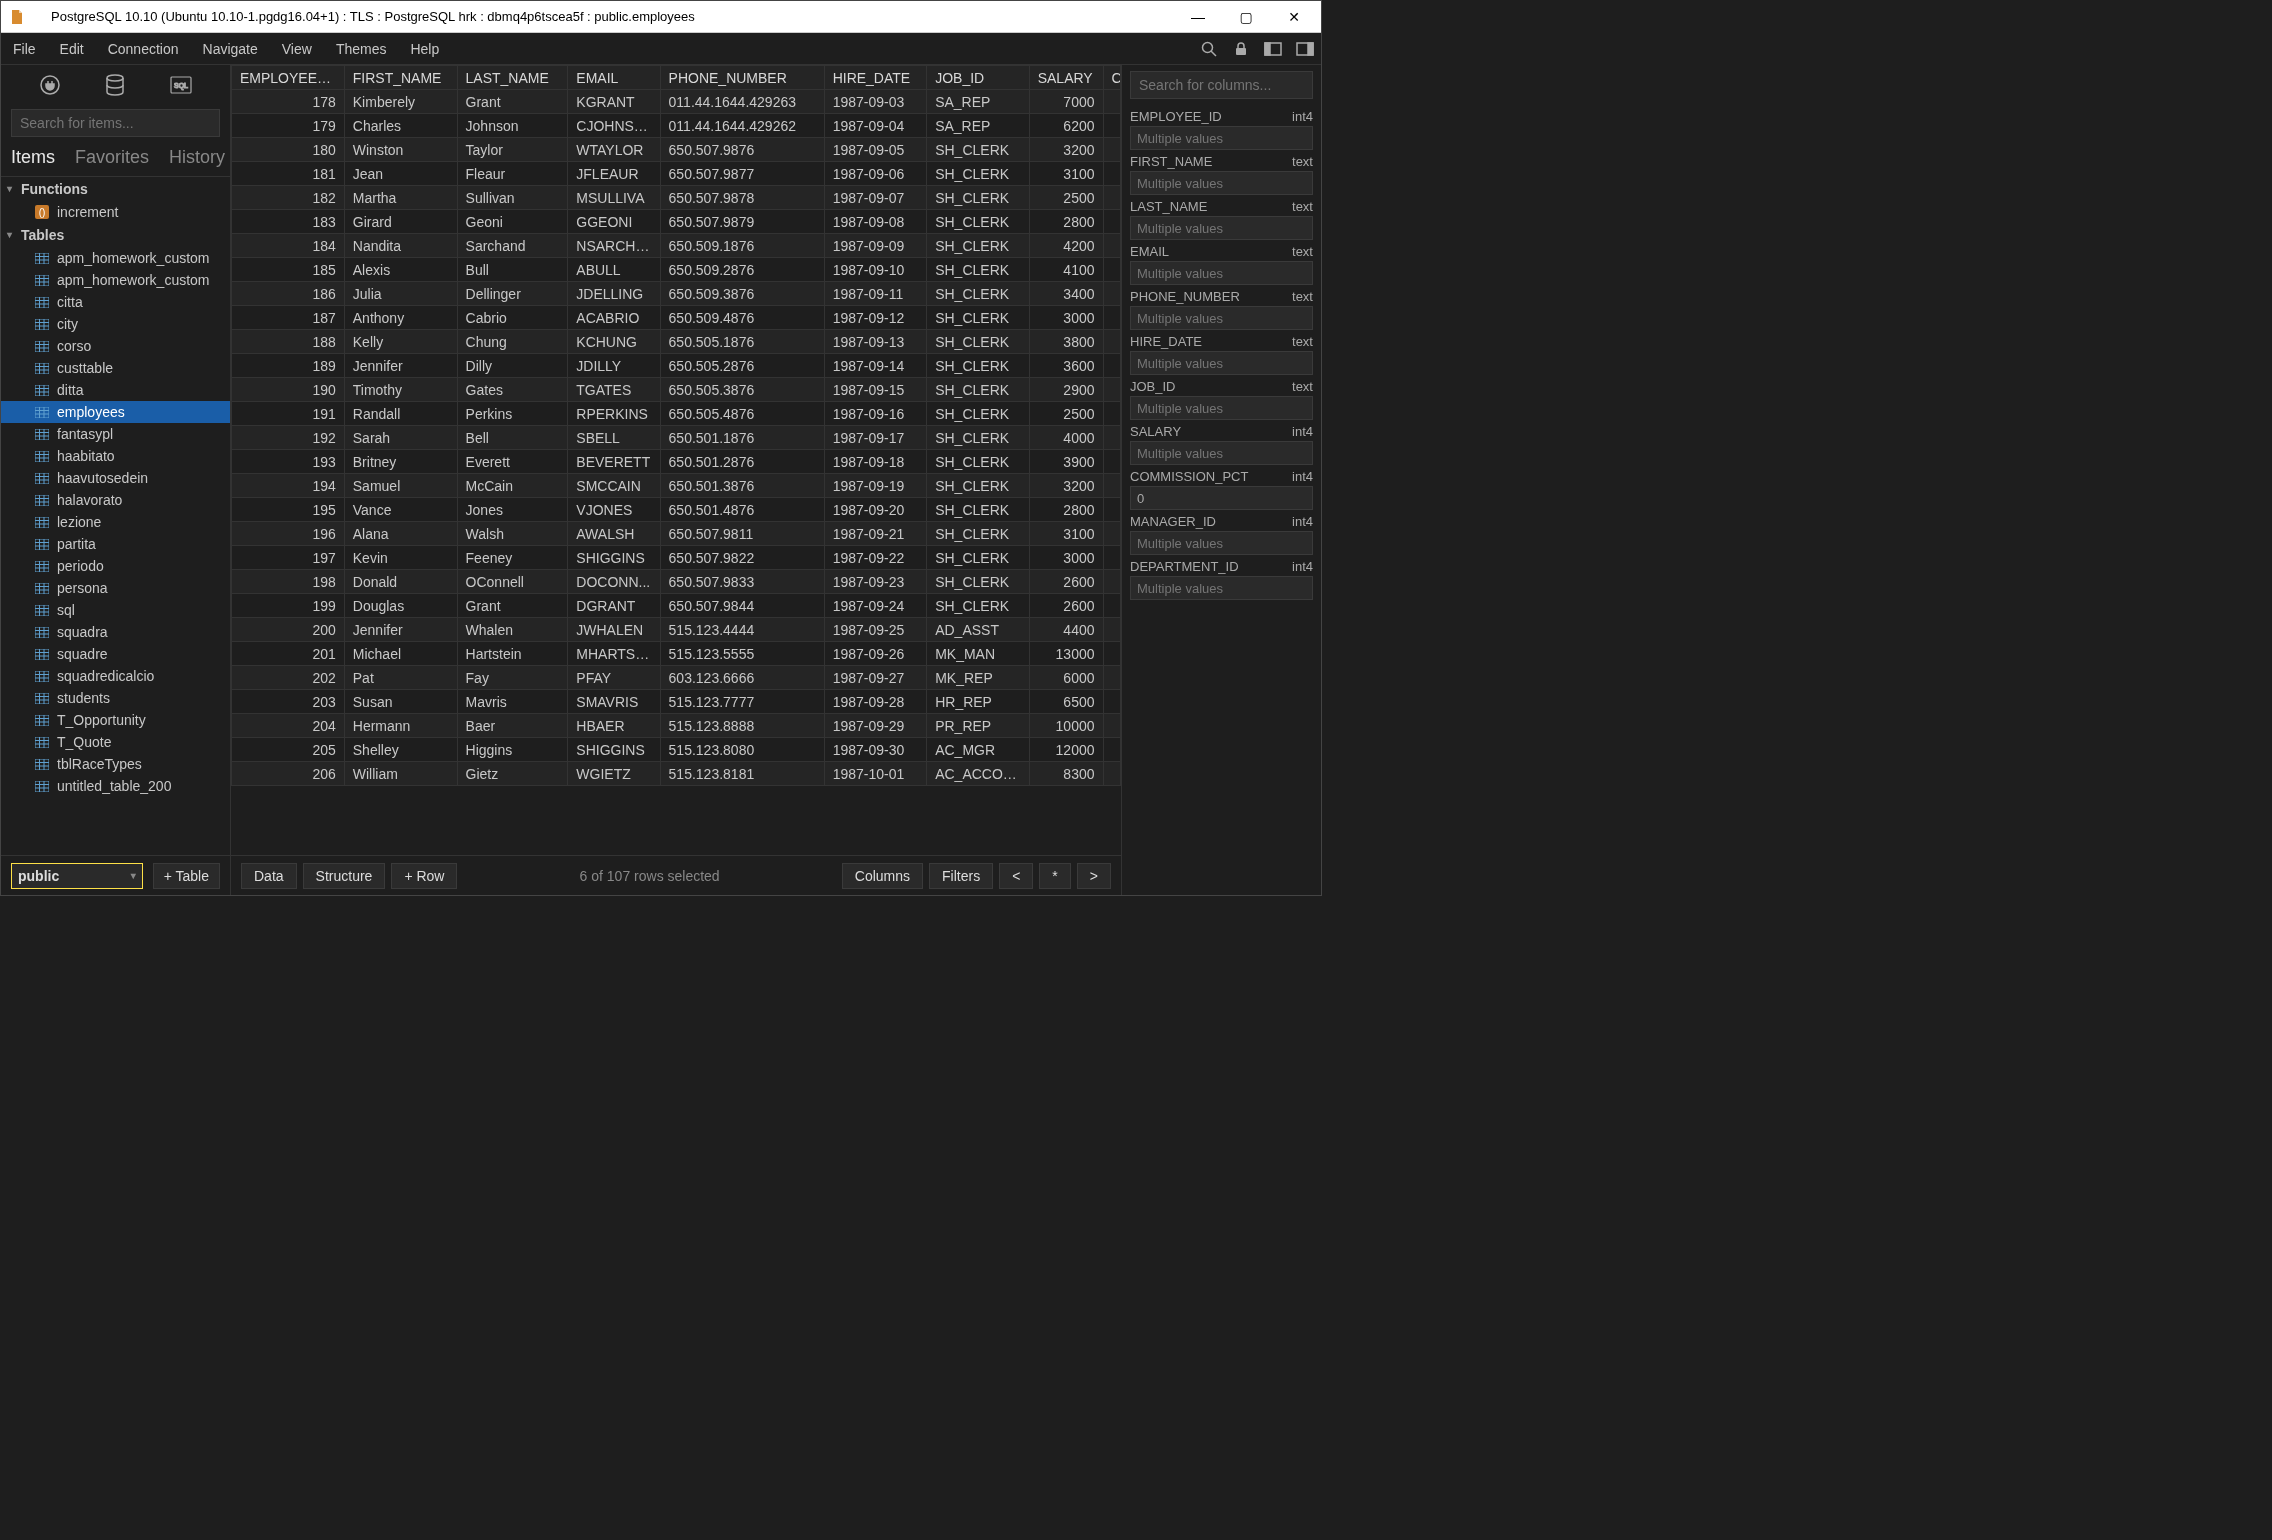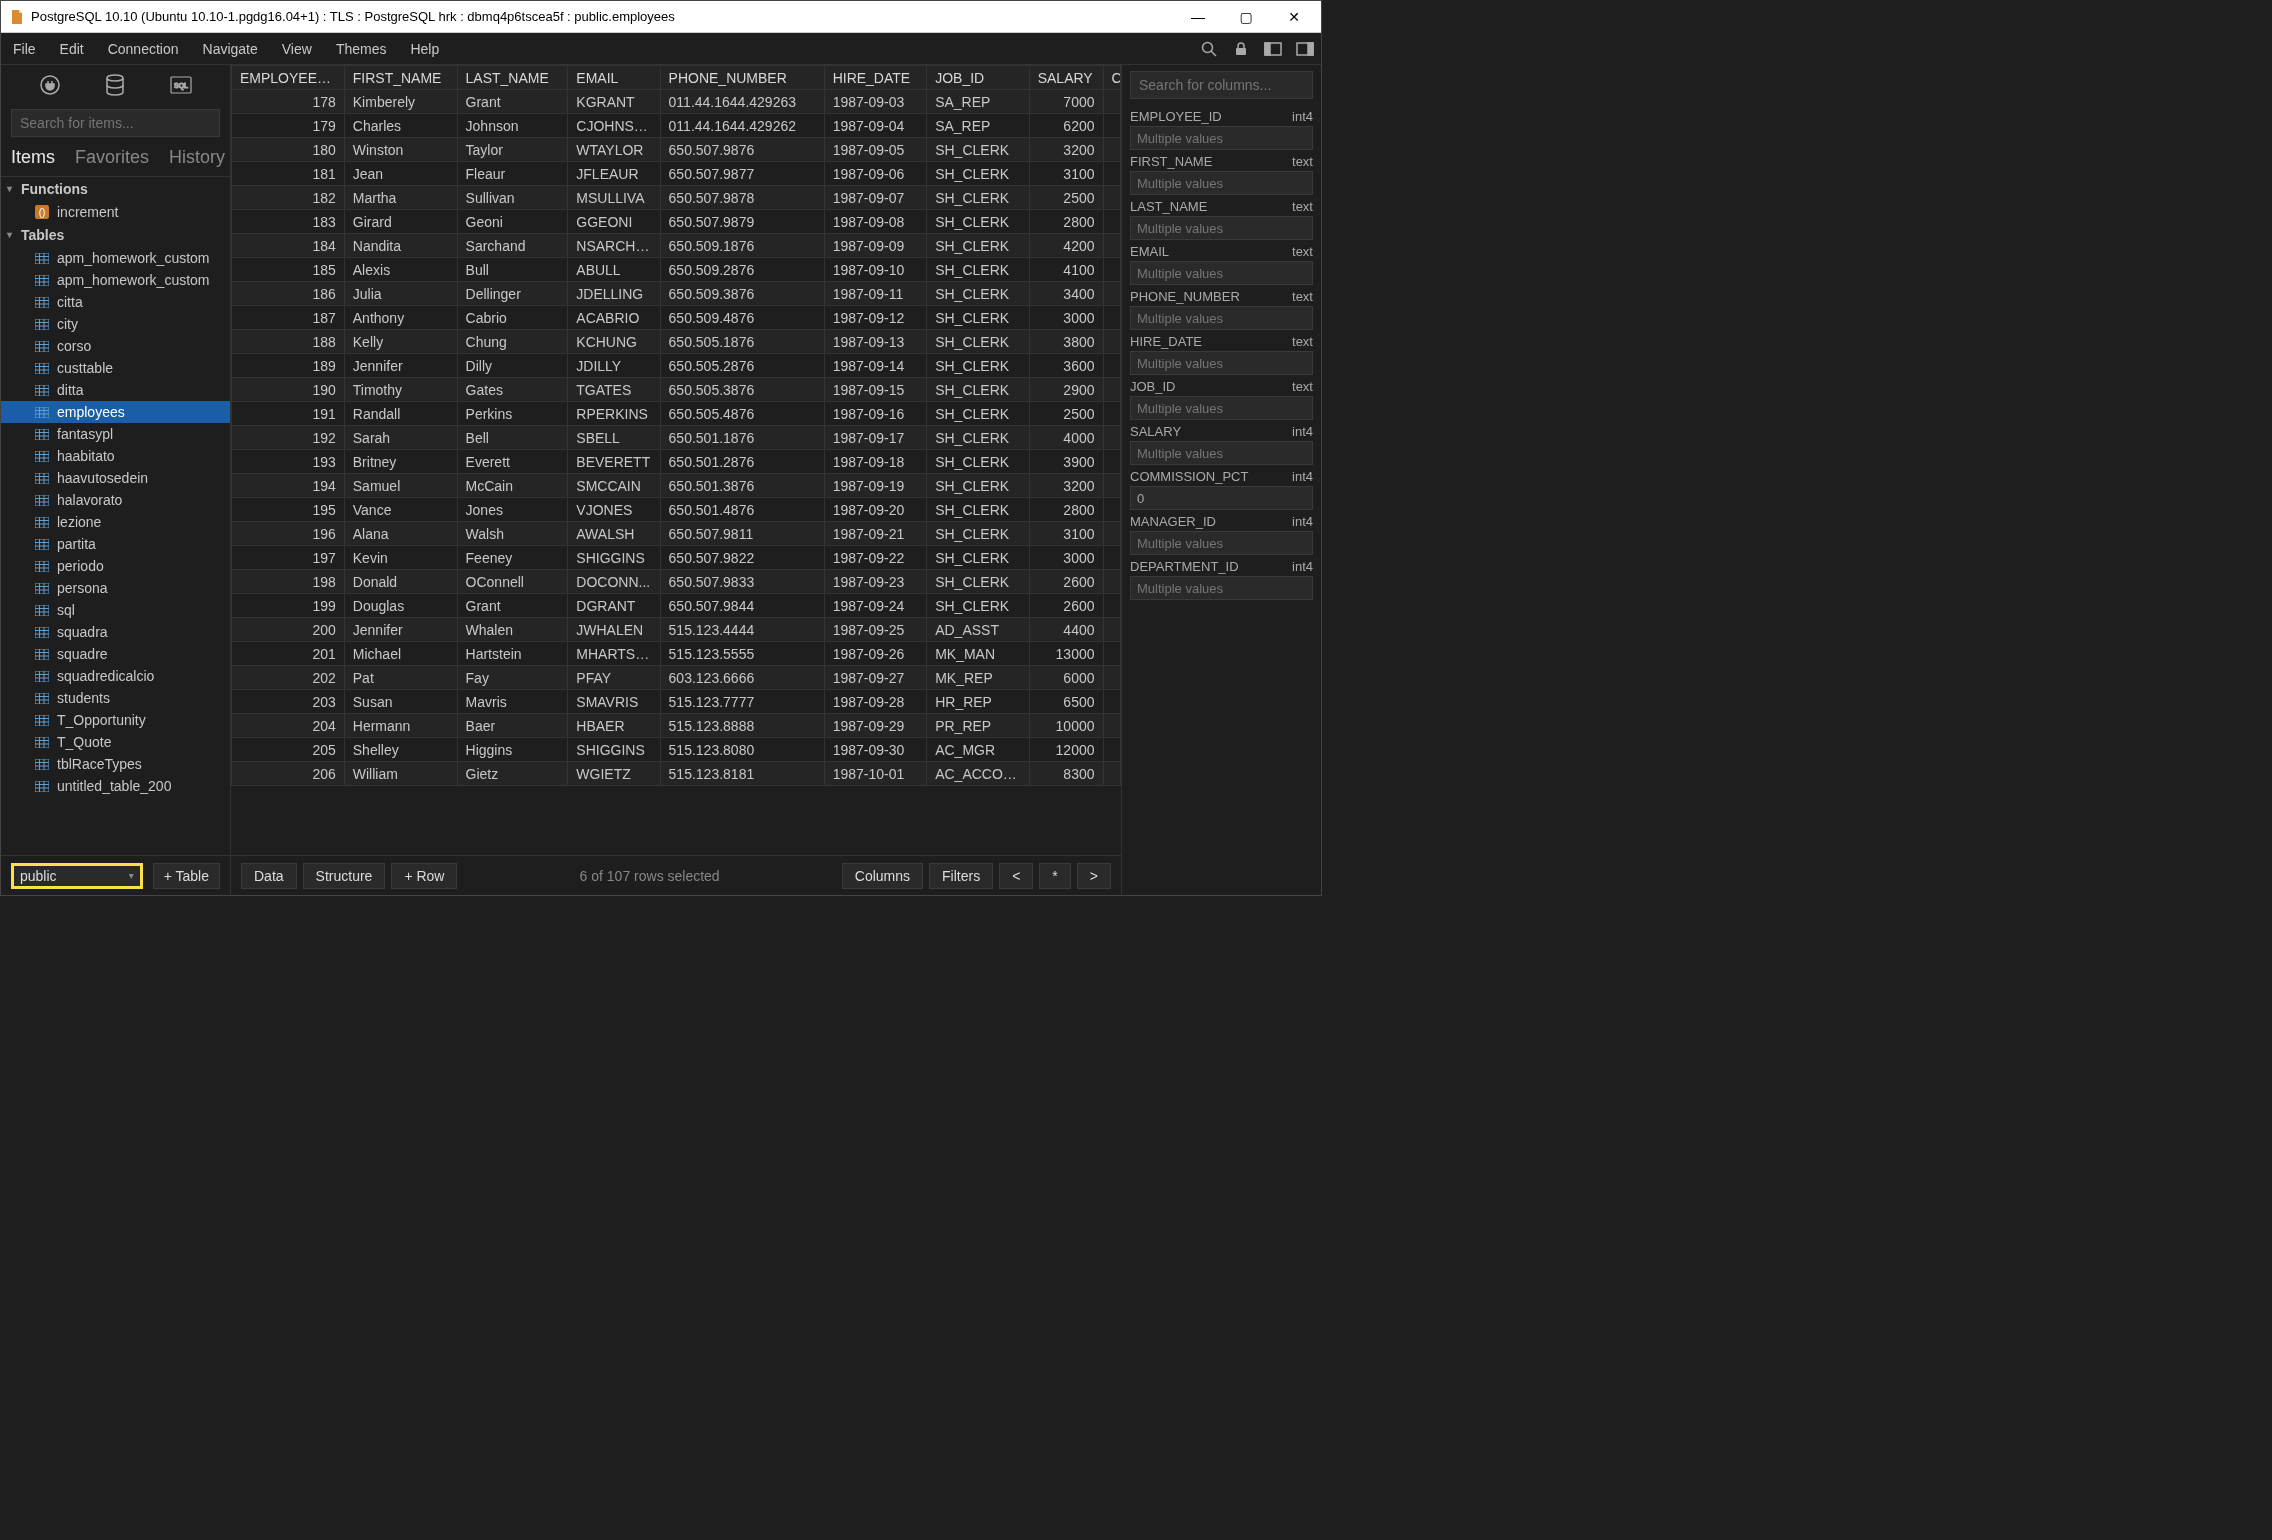--- a/index.html
+++ b/index.html
@@ -1,20 +1,20 @@
 <!DOCTYPE html>
 <html><head>
 <meta charset="utf-8">
 <style>
 * { margin: 0; padding: 0; box-sizing: border-box; font-family: -apple-system, "Segoe UI", sans-serif; }
 body { background: #1e1e1e; color: #c8c8c8; font-size: 14px; overflow: hidden; }
 .window { width: 1322px; height: 896px; display: flex; flex-direction: column; border: 1px solid #444; }
 
 
-.titlebar { height: 32px; background: #fff; color: #000; display: flex; align-items: center; padding: 0 8px; border-bottom: 1px solid #ccc; }
+.titlebar { height: 32px; background: #fff; color: #000; display: flex; align-items: center; padding: 0 8px; border-bottom: 1px solid #ccc; gap: 20px; }
 .titlebar .app-icon { width: 16px; height: 16px; margin-right: 6px; }
 .titlebar .title { flex: 1; font-size: 13px; }
 .titlebar .win-btns { display: flex; gap: 18px; margin-right: 4px; }
 .titlebar .win-btn { width: 30px; text-align: center; font-size: 14px; cursor: pointer; }
 
 
 .menubar { height: 32px; background: #1e1e1e; display: flex; align-items: center; padding: 0 0; border-bottom: 1px solid #333; }
 .menubar .menu-item { padding: 6px 12px; font-size: 14px; cursor: pointer; }
 .menubar .spacer { flex: 1; }
 .menubar .tool-icon { width: 24px; height: 24px; display: flex; align-items: center; justify-content: center; margin: 0 4px; cursor: pointer; }
@@ -35,21 +35,21 @@
 .tree::-webkit-scrollbar, .grid-wrap::-webkit-scrollbar, .grid-hscroll::-webkit-scrollbar { width: 10px; height: 10px; }
 .tree::-webkit-scrollbar-thumb, .grid-wrap::-webkit-scrollbar-thumb, .grid-hscroll::-webkit-scrollbar-thumb { background: #555; }
 .tree::-webkit-scrollbar-track, .grid-wrap::-webkit-scrollbar-track, .grid-hscroll::-webkit-scrollbar-track { background: #2a2a2a; }
 .tree-head { padding: 4px 6px 4px 20px; font-weight: 600; font-size: 14px; cursor: pointer; position: relative; }
 .tree-head::before { content: "▾"; position: absolute; left: 6px; font-size: 10px; color: #888; top: 6px; }
 .tree-item { padding: 3px 6px 3px 34px; font-size: 14px; cursor: pointer; position: relative; white-space: nowrap; overflow: hidden; text-overflow: ellipsis; display: flex; align-items: center; }
 .tree-item.selected { background: #1a5ea8; color: #fff; }
 .table-ic { width: 14px; height: 11px; margin-right: 8px; flex-shrink: 0; }
 .fn-ic { width: 14px; height: 14px; margin-right: 8px; background: #c87a2a; border-radius: 2px; display:flex; align-items:center; justify-content:center; font-size:10px; color:#fff; flex-shrink:0; }
 .sidebar-footer { height: 40px; display: flex; align-items: center; padding: 0 10px; border-top: 1px solid #333; gap: 10px; }
-.schema-select { flex: 1; height: 26px; background: #2a2a2a; border: 3px solid #fde047; color: #ddd; padding: 0 6px; font-size: 14px; display:flex; align-items:center; justify-content:space-between; cursor:pointer; }
+.schema-select { flex: 1; height: 26px; background: #2a2a2a; border: 1px solid #fde047; color: #ddd; padding: 0 6px; font-size: 14px; display:flex; align-items:center; justify-content:space-between; cursor:pointer;font-weight:bold; }
 .btn-outline { height: 26px; padding: 0 10px; background: #2a2a2a; border: 1px solid #3a3a3a; color: #ddd; font-size: 14px; cursor: pointer; display:flex; align-items:center; }
 
 
 .main { flex: 1; display: flex; flex-direction: column; min-width: 0; }
 .grid-wrap { flex: 1; overflow-y: auto; overflow-x: hidden; }
 table.grid { border-collapse: collapse; width: 100%; table-layout: fixed; }
 table.grid th, table.grid td { border: 1px solid #333; padding: 3px 8px; font-size: 14px; height: 24px; white-space: nowrap; overflow: hidden; text-overflow: ellipsis; }
 table.grid th { background: #252525; text-align: left; font-weight: 500; color: #d8d8d8; position: sticky; top: 0; }
 table.grid tr:nth-child(odd) td { background: #252525; }
 table.grid tr:nth-child(even) td { background: #1e1e1e; }

